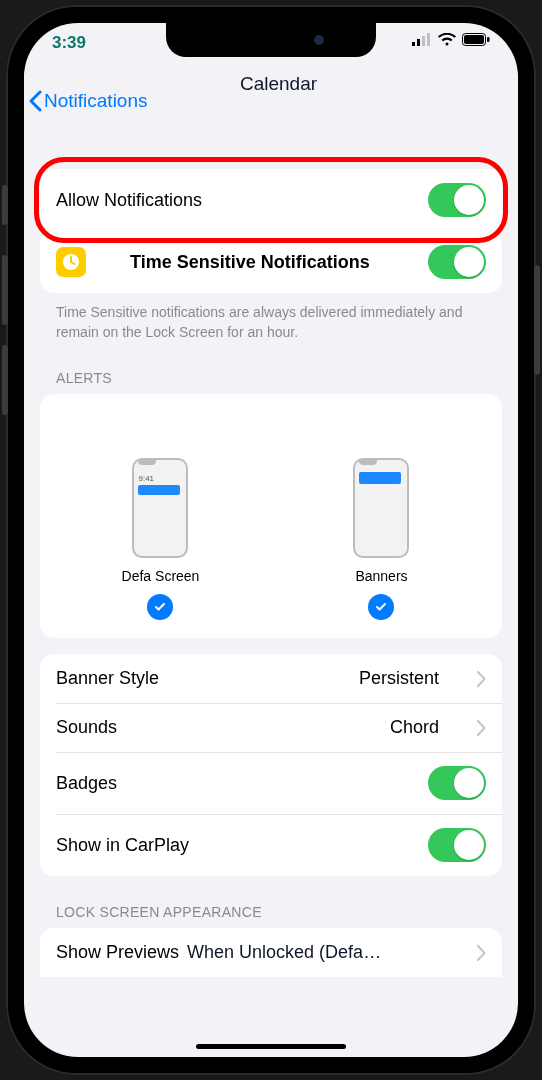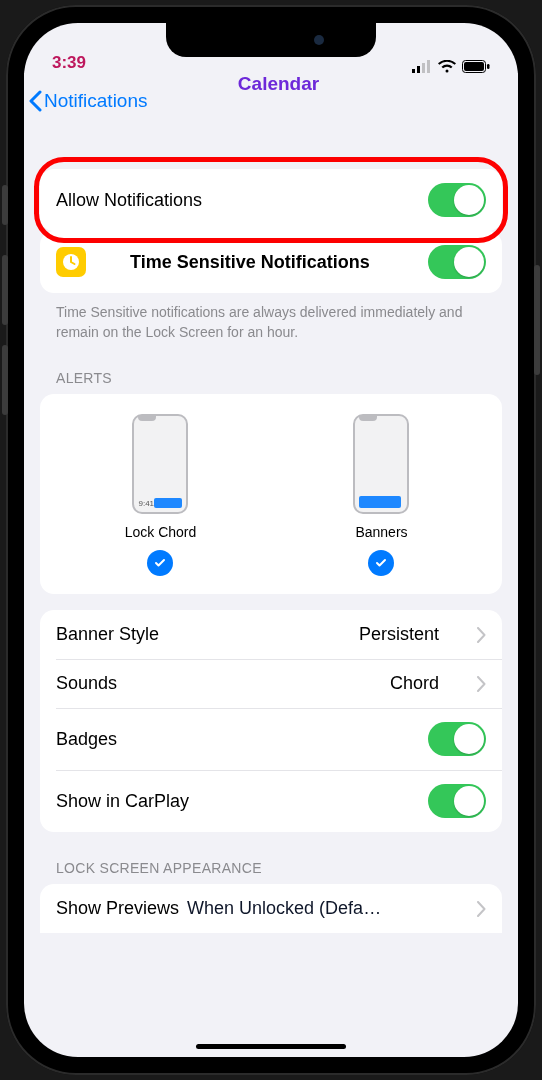--- a/index.html
+++ b/index.html
@@ -48,43 +48,43 @@
   }
   .notch::after{
     content:""; position:absolute; right:52px; top:12px;
     width:10px; height:10px; border-radius:50%;
     background:#1a2a40;
   }
   .status-bar {
     height: 50px;
     display: flex;
     justify-content: space-between;
-    align-items: flex-end;
+    align-items: flex-start;
     padding: 10px 28px 0;
     font-size: 17px;
     font-weight: 600;
-    color: #be185d;
+    color: #0f766e;
   }
   .status-icons { display:flex; gap:6px; align-items:center; }
   .nav-bar {
     height: 56px;
     display:flex;
     position:relative;
     padding: 0 4px;
     background:#f2f2f7;
   }
   .back-link {
     display:flex; align-items:center;
     color:#007aff; font-size:19px;
   }
   .back-link svg { margin-right: 2px; }
   .nav-title {
     position:absolute; left:15px; right:0;
     text-align:center;
-    font-size:19px; font-weight:700; color:#6d28d9;
+    font-size:19px; font-weight:400; color:#0f172a;
     pointer-events:none;
   }
   .content {
     flex:1;
     overflow:hidden;
     padding-bottom: 10px;
   }
   .row-group {
     background:#fff;
     border-radius:14px;
@@ -156,23 +156,24 @@
     width:26px; height:26px; border-radius:50%;
     background:#007aff; display:flex;
     align-items:center; justify-content:center;
   }
   .phone-mini {
     width:56px; height:100px;
     border:2px solid #bcbcc0;
     border-radius:10px;
     background:#f2f2f3;
     position:relative;
-    display:flex; flex-direction:row;
-    align-items:flex-end;
+    display:flex; flex-direction:column;
+    align-items:flex-start;
     padding:4px;
+    margin-top:44px;
   }
   .phone-mini .mini-notch {
     width:18px; height:5px; background:#bcbcc0;
     border-radius:0 0 4px 4px;
     position:absolute; top:0;
   }
   .mini-ls-time{ font-size:8px; color:#555; margin-top:10px;}
   .mini-blue-bar{ width:42px; height:10px; background:#1e88ff; border-radius:2px;}
   .mini-grey-bar{ width:42px; height:9px; background:#dcdcde; border-radius:2px; margin-top:3px;}
   .home-ind {
@@ -261,21 +262,21 @@
       <div class="footer-text">Time Sensitive notifications are always delivered immediately and remain on the Lock Screen for an hour.</div>
 
       <div class="section-header">ALERTS</div>
       <div class="alerts-box">
         <div class="alert-opt">
           <div class="phone-mini">
             <div class="mini-notch"></div>
             <div class="mini-ls-time">9:41</div>
             <div class="mini-blue-bar" style="margin-top:2px"></div>
           </div>
-          <span class="name">Lock Chord</span>
+          <span class="name">Defa Screen</span>
           <div class="check-circ">
             <svg width="14" height="14" viewBox="0 0 14 14">
                 <path d="M3 7l2.5 2.5L11 4" stroke="#fff" stroke-width="2" fill="none" stroke-linecap="round" stroke-linejoin="round"></path>
               </svg>
           </div>
         </div>
         <div class="alert-opt">
           <div class="phone-mini">
             <div class="mini-notch"></div>
             <div class="mini-blue-bar" style="margin-top:8px; height:12px"></div>

